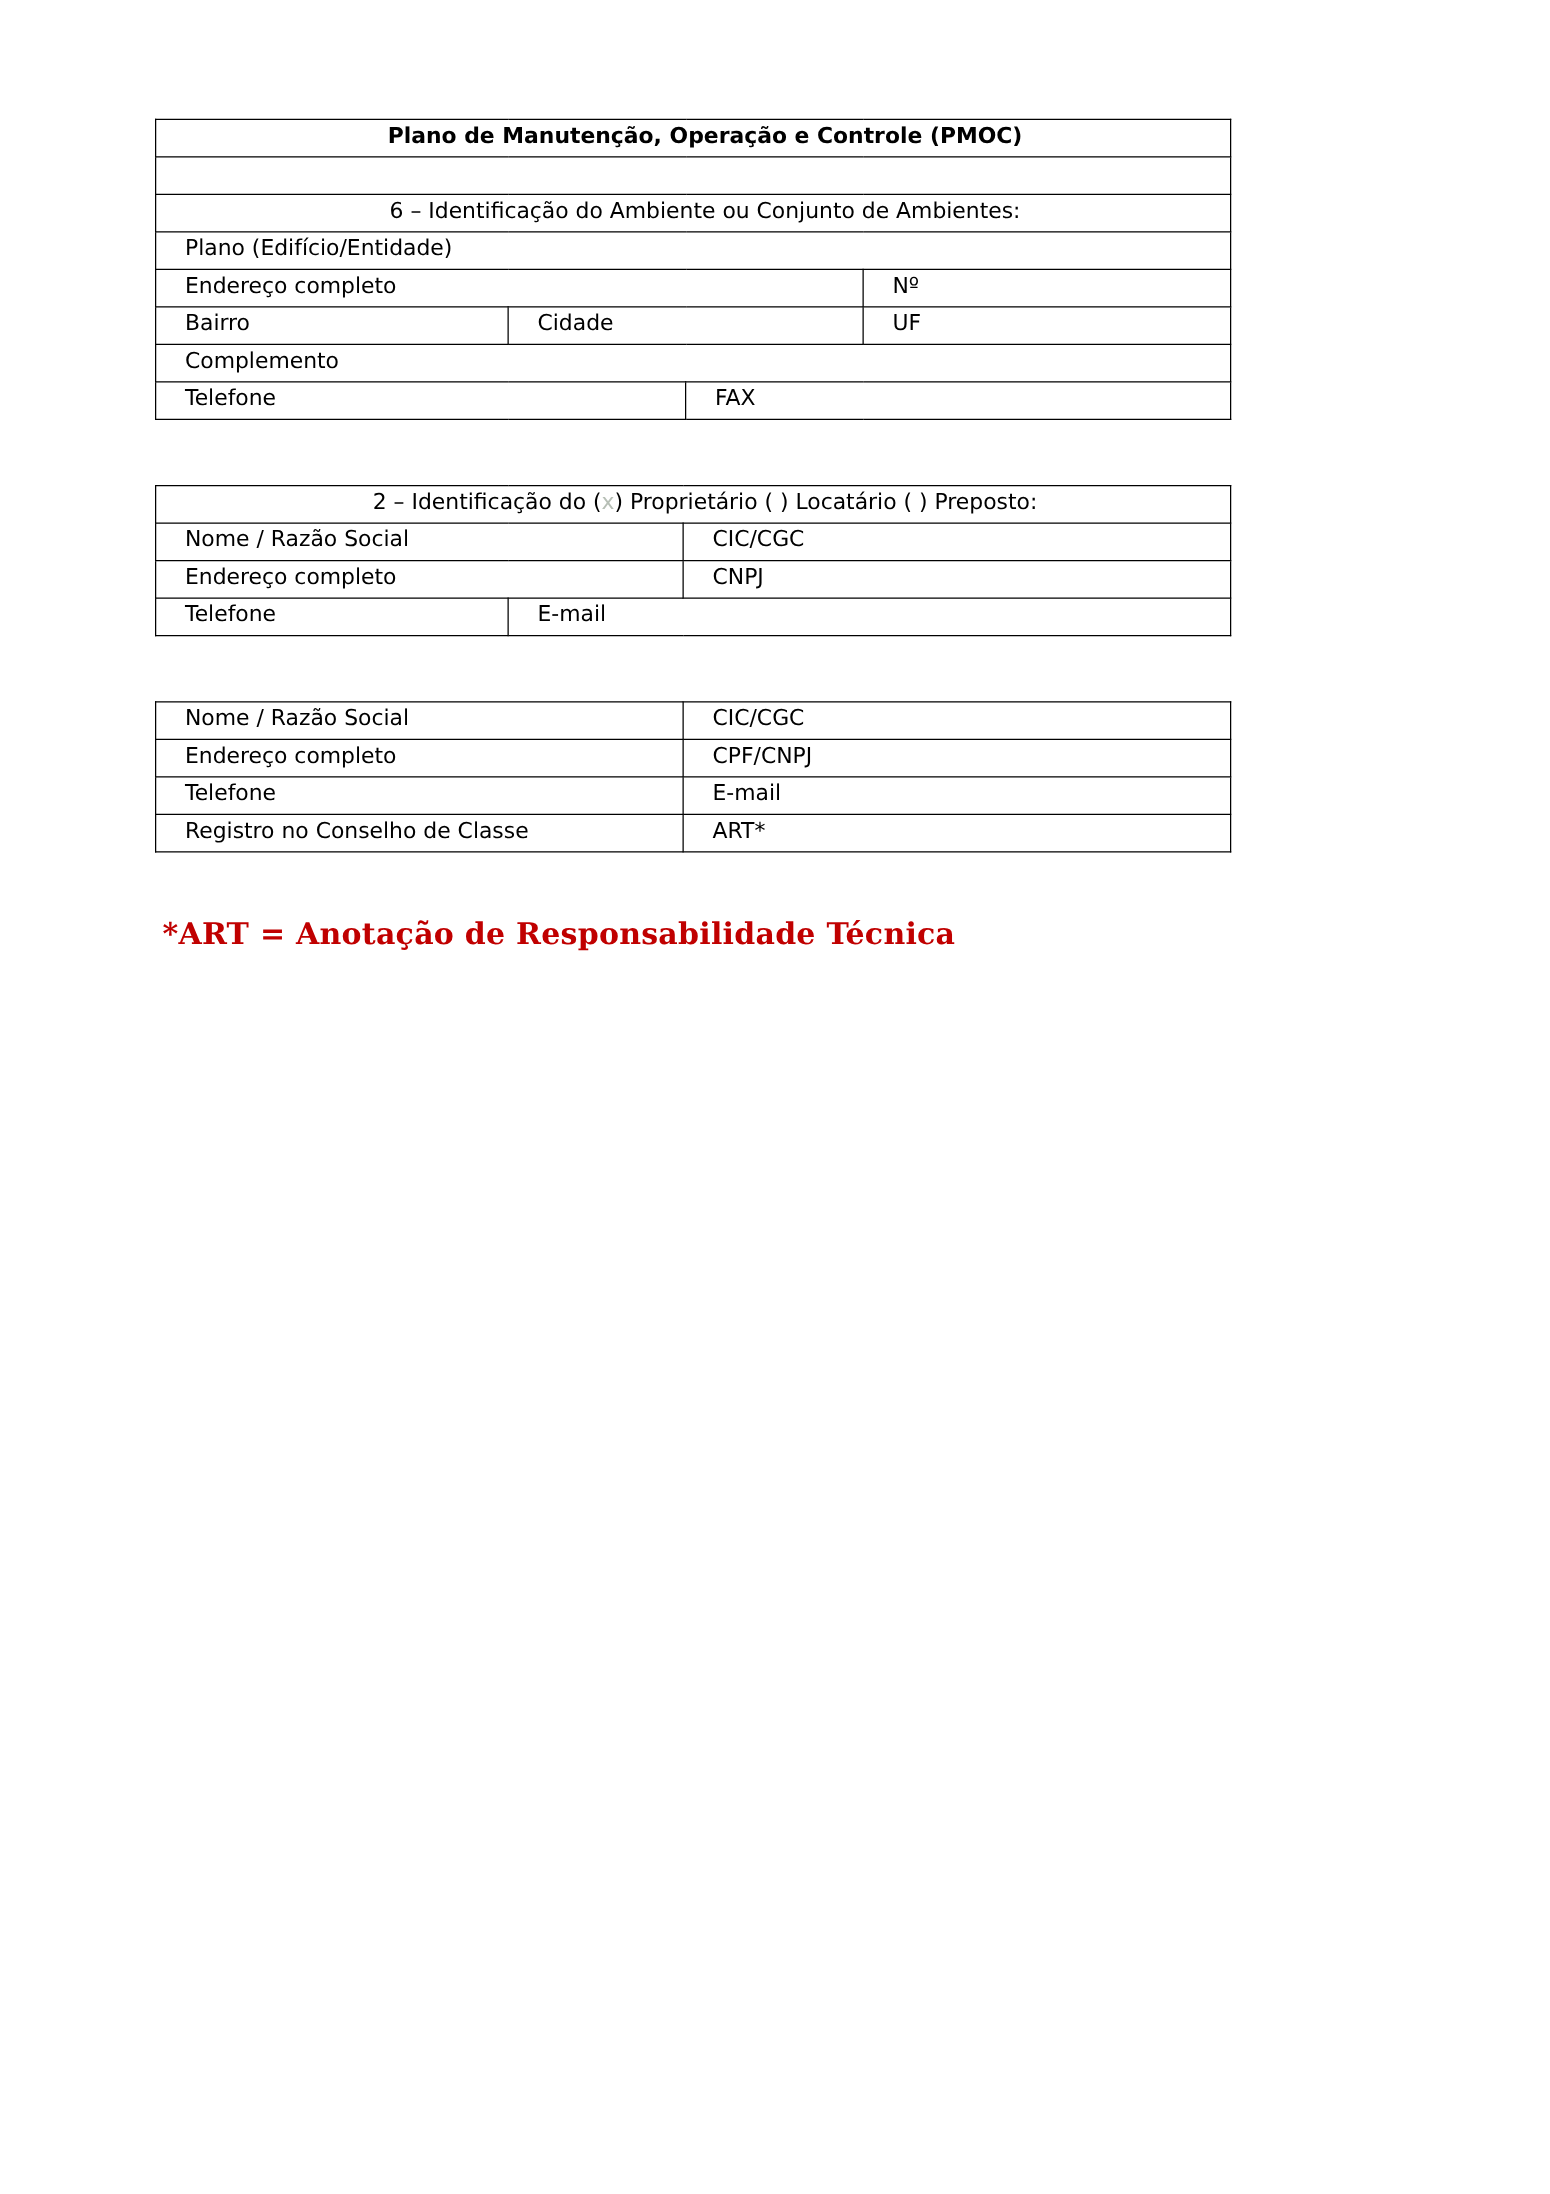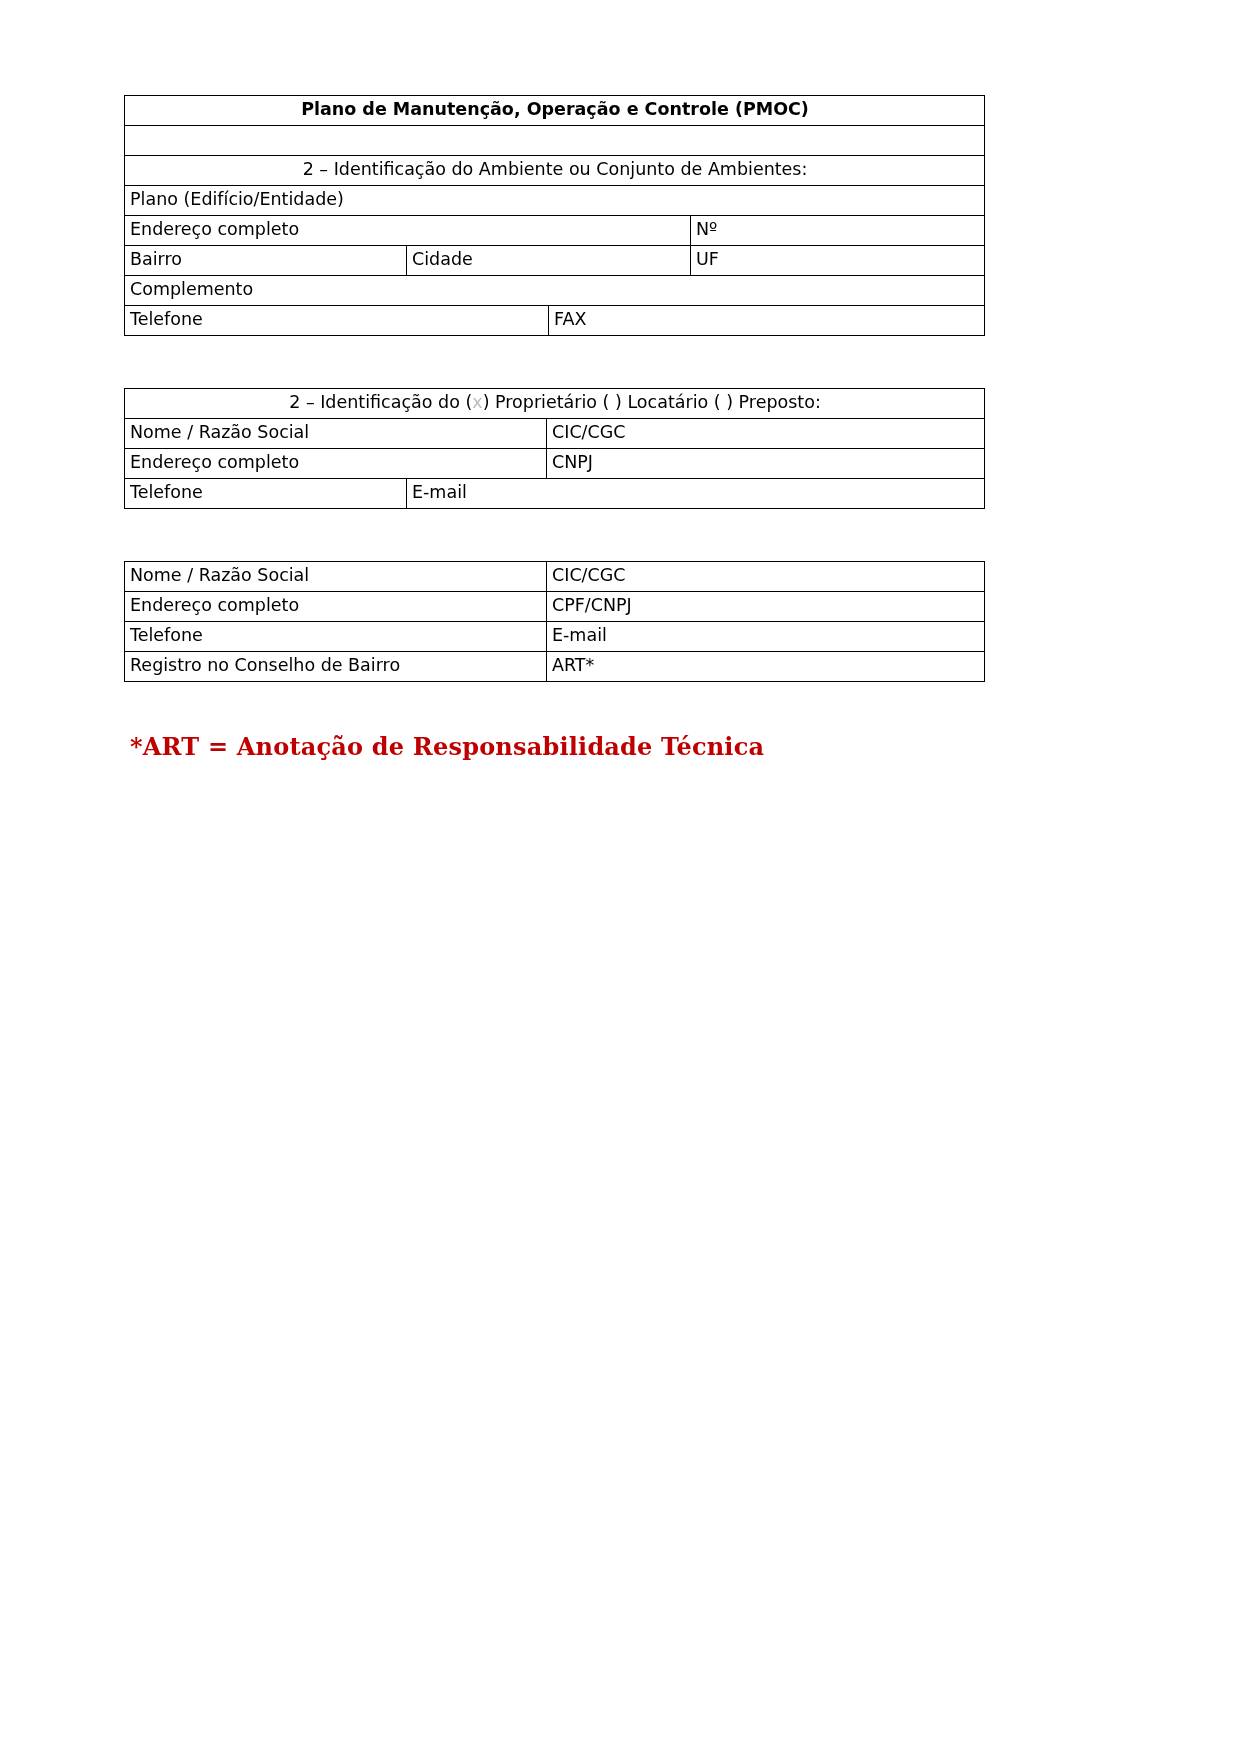--- a/index.html
+++ b/index.html
@@ -33,21 +33,21 @@
 
   
   table.form {
     border-collapse: collapse;
     table-layout: fixed;
     width: 860px;
     background: #ffffff;
   }
   table.form td {
     border: 1px solid #000000;
-    padding: 2px 4px 3px 5px;
+    padding: 2px 4px 3px 23px;
     font-size: 17.5px;
     line-height: 1.32;
     color: #000000;
     vertical-align: top;
     height: 24px;
     background: #ffffff;
     font-family: "DejaVu Sans", sans-serif;
     white-space: nowrap;
     overflow: hidden;
   }
@@ -113,21 +113,21 @@
         <col style="width:294px">
       </colgroup>
       <tbody>
         <tr>
           <td class="title-bar" colspan="4">Plano de Manutenção, Operação e Controle (PMOC)</td>
         </tr>
         <tr>
           <td class="blank-row" colspan="4"></td>
         </tr>
         <tr>
-          <td class="section-head" colspan="4">2 – Identificação do Ambiente ou Conjunto de Ambientes:</td>
+          <td class="section-head" colspan="4">6 – Identificação do Ambiente ou Conjunto de Ambientes:</td>
         </tr>
 
         <tr>
           <td colspan="4">Plano (Edifício/Entidade)</td>
         </tr>
 
         <tr>
           <td colspan="3">Endereço completo</td>
           <td>Nº</td>
         </tr>
@@ -197,21 +197,21 @@
           <td>Endereço completo</td>
           <td>CPF/CNPJ</td>
         </tr>
 
         <tr>
           <td>Telefone</td>
           <td>E-mail</td>
         </tr>
 
         <tr>
-          <td>Registro no Conselho de Bairro</td>
+          <td>Registro no Conselho de Classe</td>
           <td>ART*</td>
         </tr>
       </tbody>
     </table>
 
     <div class="footnote">*ART = Anotação de Responsabilidade Técnica</div>
 
   </div>
 </div>
 

